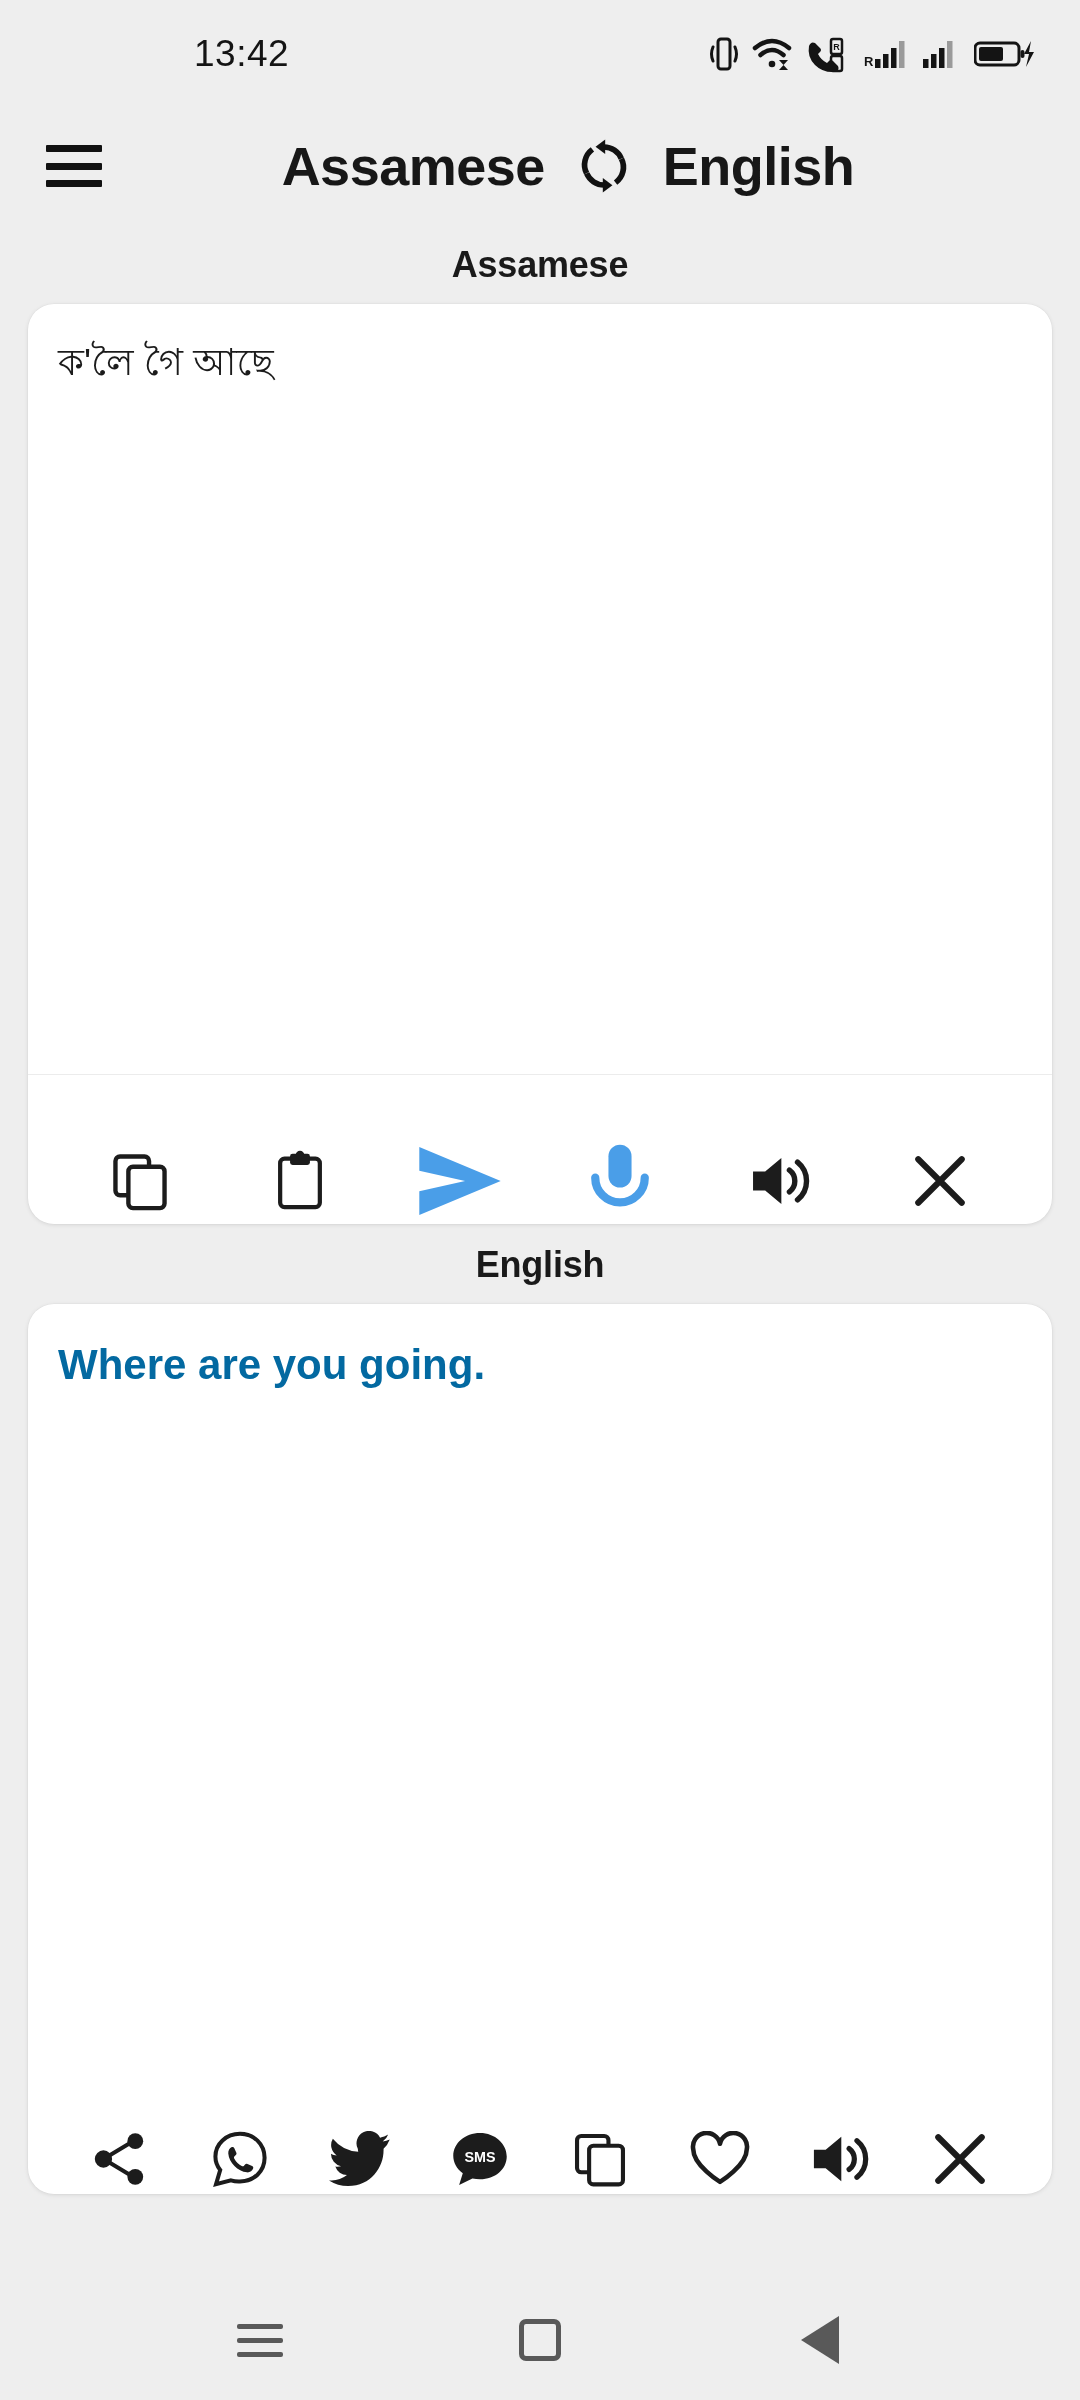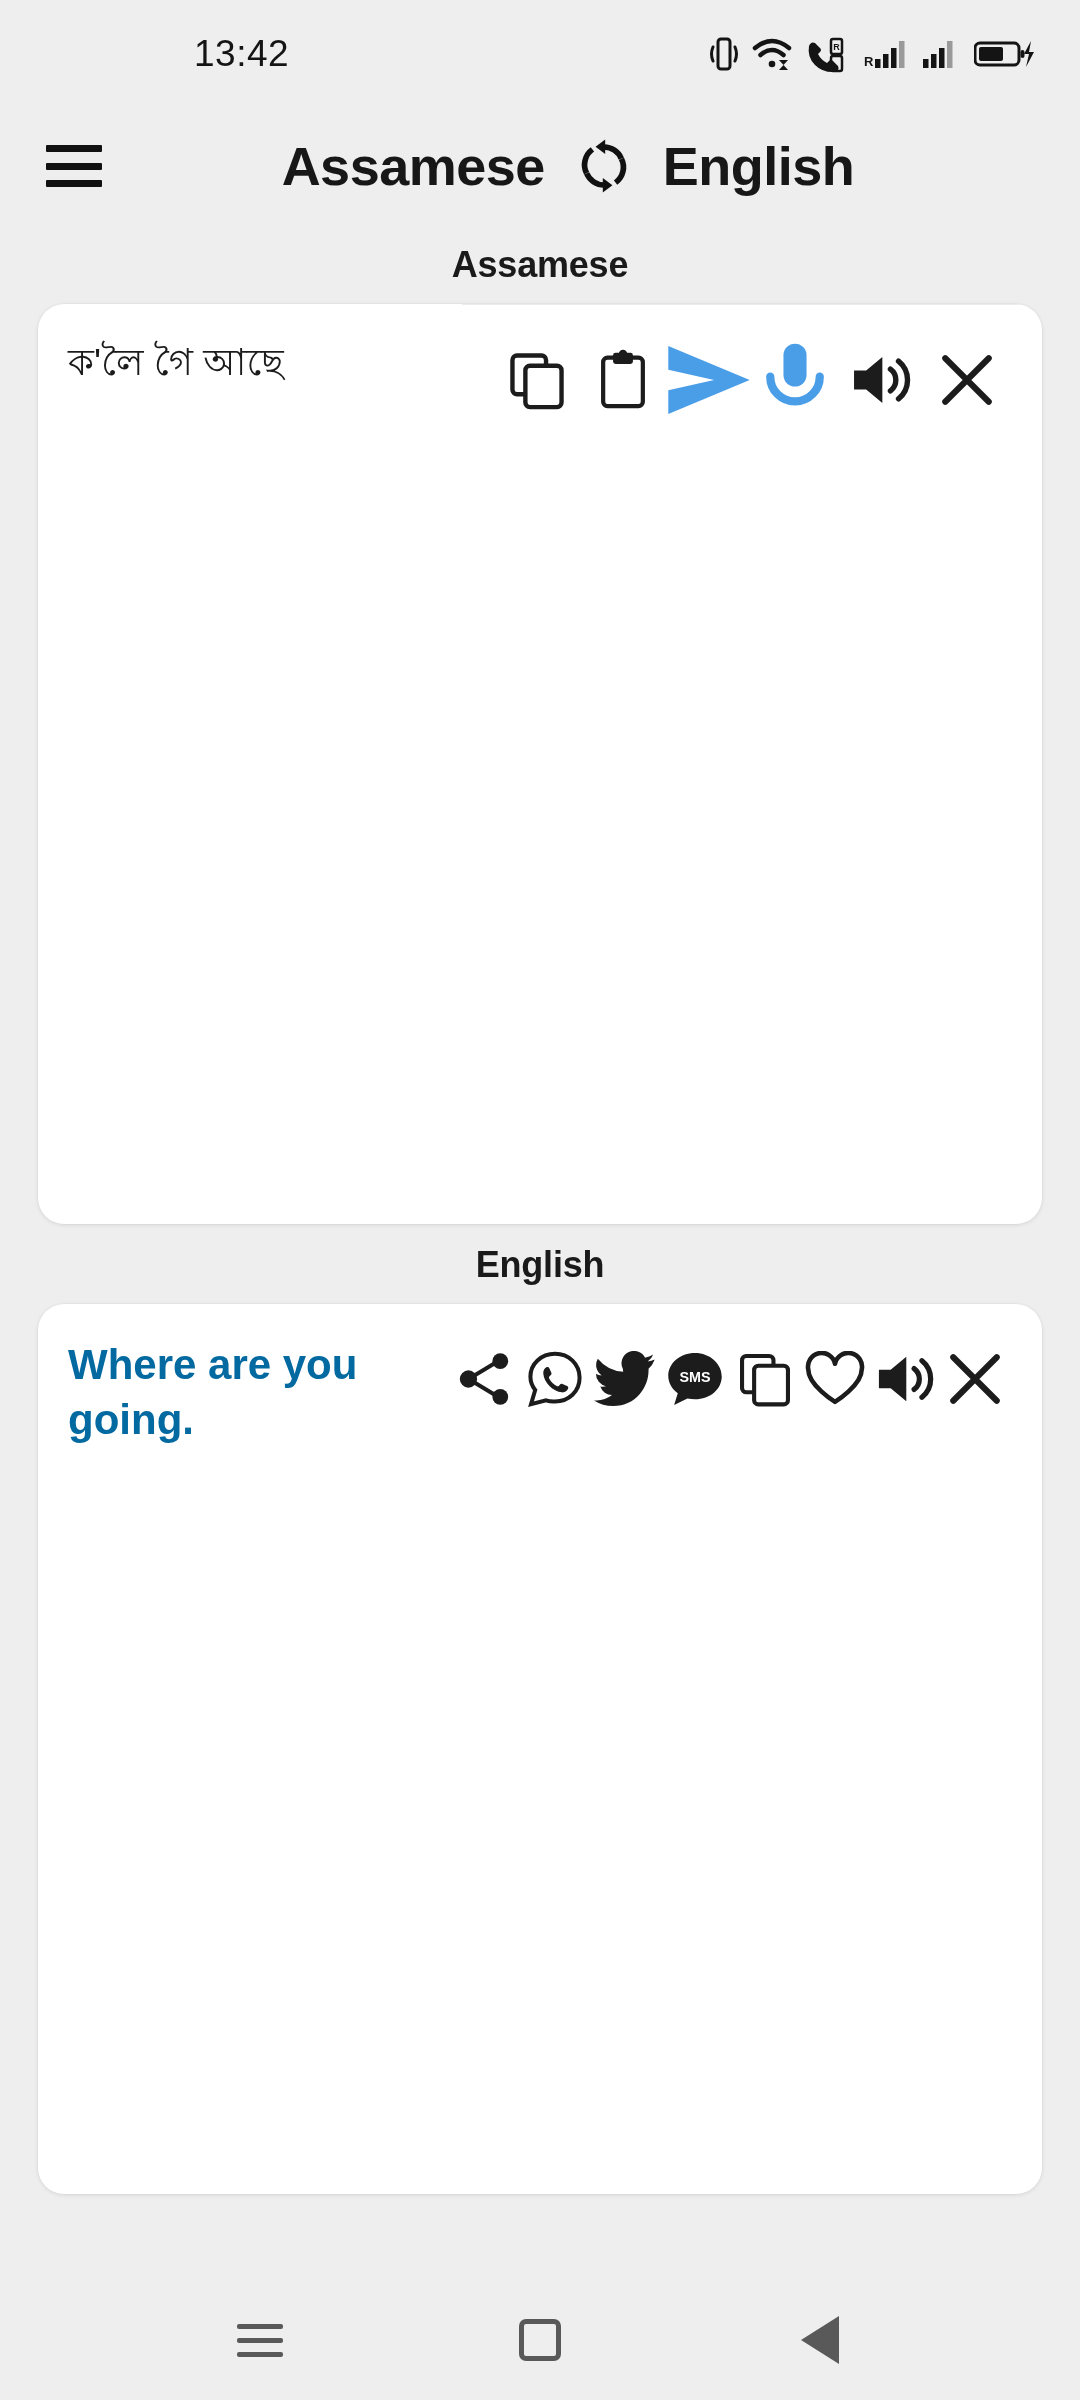--- a/index.html
+++ b/index.html
@@ -67,22 +67,22 @@
     text-align: center;
     font-size: 36px; font-weight: 700; color: #1a1a1a;
     padding: 20px 0 18px 0;
     letter-spacing: -.2px;
   }
 
   
   .card {
     background: #ffffff;
     border-radius: 26px;
-    margin: 0 38px;
-    display: flex; flex-direction: row;
+    margin: 0 28px;
+    display: flex; flex-direction: column;
     box-shadow: 0 1px 4px rgba(0,0,0,.10), 0 0 0 .5px rgba(0,0,0,.03);
     overflow: hidden;
   }
   .card-source { height: 920px; }
   .card-target { height: 890px; }
 
   .text-area {
     flex: 1 1 auto;
     padding: 34px 30px 0 30px;
     overflow: hidden;
@@ -94,21 +94,21 @@
   }
   .tgt-text {
     font-size: 42px; color: #0369a1;
     font-weight: 600;
     line-height: 1.3;
   }
 
   .toolbar {
     flex: 0 0 auto;
     height: 150px;
-    display: flex; align-items: center;
+    display: flex; align-items: flex-end;
     justify-content: space-around;
     padding: 0 32px;
   }
   .toolbar-src { border-top: 1.5px solid #ececec; }
   .tool-btn {
     width: 86px; height: 86px;
     display: flex; align-items: center; justify-content: center;
     background: none; border: none;
     flex: 0 0 auto;
   }

